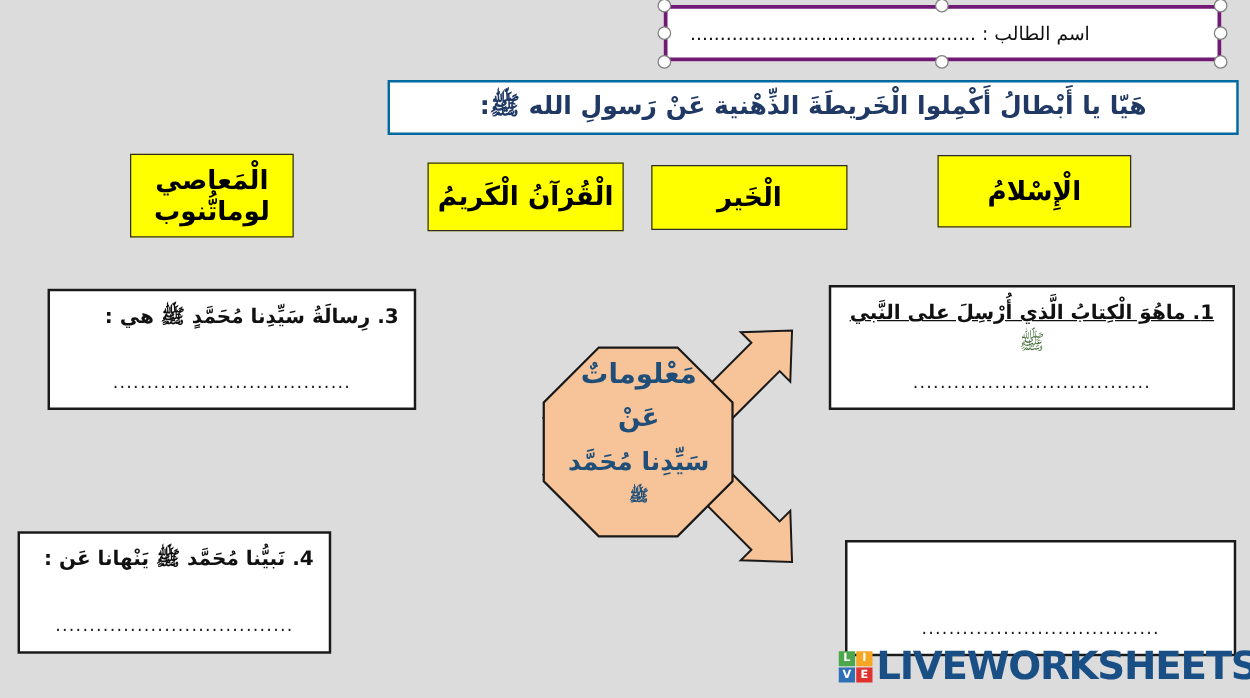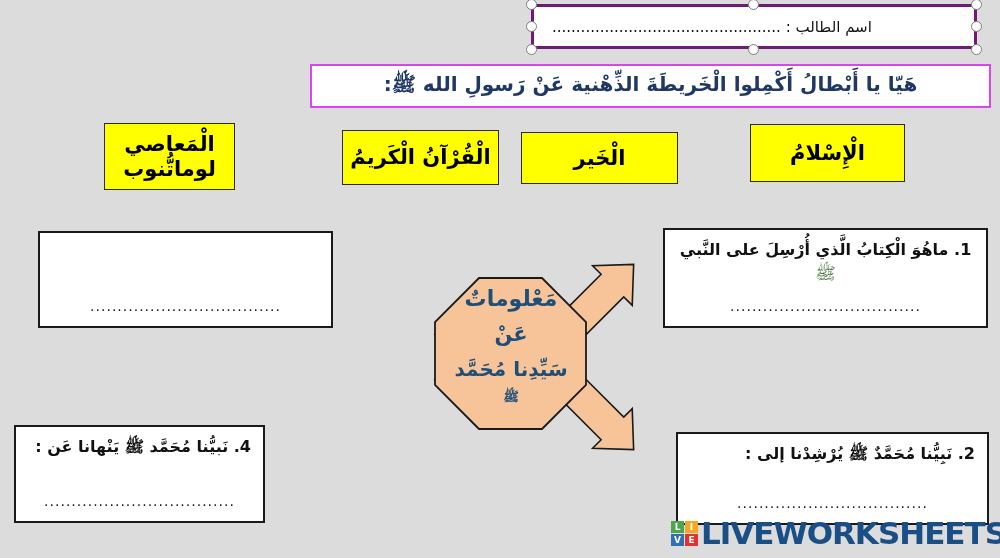--- a/index.html
+++ b/index.html
@@ -48,21 +48,21 @@
     border-radius: 50%;
     box-sizing: border-box;
     z-index: 40;
   }
 
   
   #title-banner {
     left: 310px; top: 64px;
     width: 681px; height: 44px;
     background: #ffffff;
-    border: 2px solid #d946ef;
+    border: 2px solid #0369a1;
     box-sizing: border-box;
     display: flex;
     align-items: center;
     justify-content: center;
     direction: rtl;
   }
   #title-banner .title-text {
     font-family: "DejaVu Sans", "Liberation Sans", sans-serif;
     font-size: 20px;
     font-weight: bold;
@@ -141,21 +141,21 @@
     letter-spacing: 1px;
     text-align: center;
     padding-bottom: 6px;
     white-space: nowrap;
     overflow: hidden;
   }
   #q-1 { left: 663px; top: 228px; width: 325px; height: 100px; }
   #q-2 { left: 676px; top: 432px; width: 313px; height: 93px; }
   #q-3 { left: 38px; top: 231px; width: 295px; height: 97px; }
   #q-4 { left: 14px; top: 425px; width: 251px; height: 98px; }
-  #q-1 .q-text { text-align: center; }
+  #q-1 .q-text { text-align: center; text-decoration: underline; }
   #q-1 .pbuh-center { display: block; text-align: center; color: #3f6b35; font-size: 17px; margin-top: 2px; }
 
   
   #lw-logo {
     left: 671px; top: 518px;
     display: flex;
     align-items: center;
     z-index: 30;
   }
   #lw-grid {
@@ -252,25 +252,25 @@
     </svg>
   </div>
 
   <div class="abs q-box" id="q-1">
     <div class="q-text">1. ماهُوَ الْكِتابُ الَّذي أُرْسِلَ على النَّبي</div>
     <span class="pbuh-center">ﷺ</span>
     <div class="answer-line">...................................</div>
   </div>
 
   <div class="abs q-box" id="q-2">
-    <div class="q-text">2. نَبِيُّنا مُحَمَّدٌ ﷺ يُرْشِدْنا إلى :</div>
     <div class="answer-line">...................................</div>
   </div>
 
   <div class="abs q-box" id="q-3">
+    <div class="q-text">3. رِسالَةُ سَيِّدِنا مُحَمَّدٍ ﷺ هي :</div>
     <div class="answer-line">...................................</div>
   </div>
 
   <div class="abs q-box" id="q-4">
     <div class="q-text">4. نَبيُّنا مُحَمَّد ﷺ يَنْهانا عَن :</div>
     <div class="answer-line">...................................</div>
   </div>
 
   <div class="abs" id="lw-logo">
     <div id="lw-grid">

